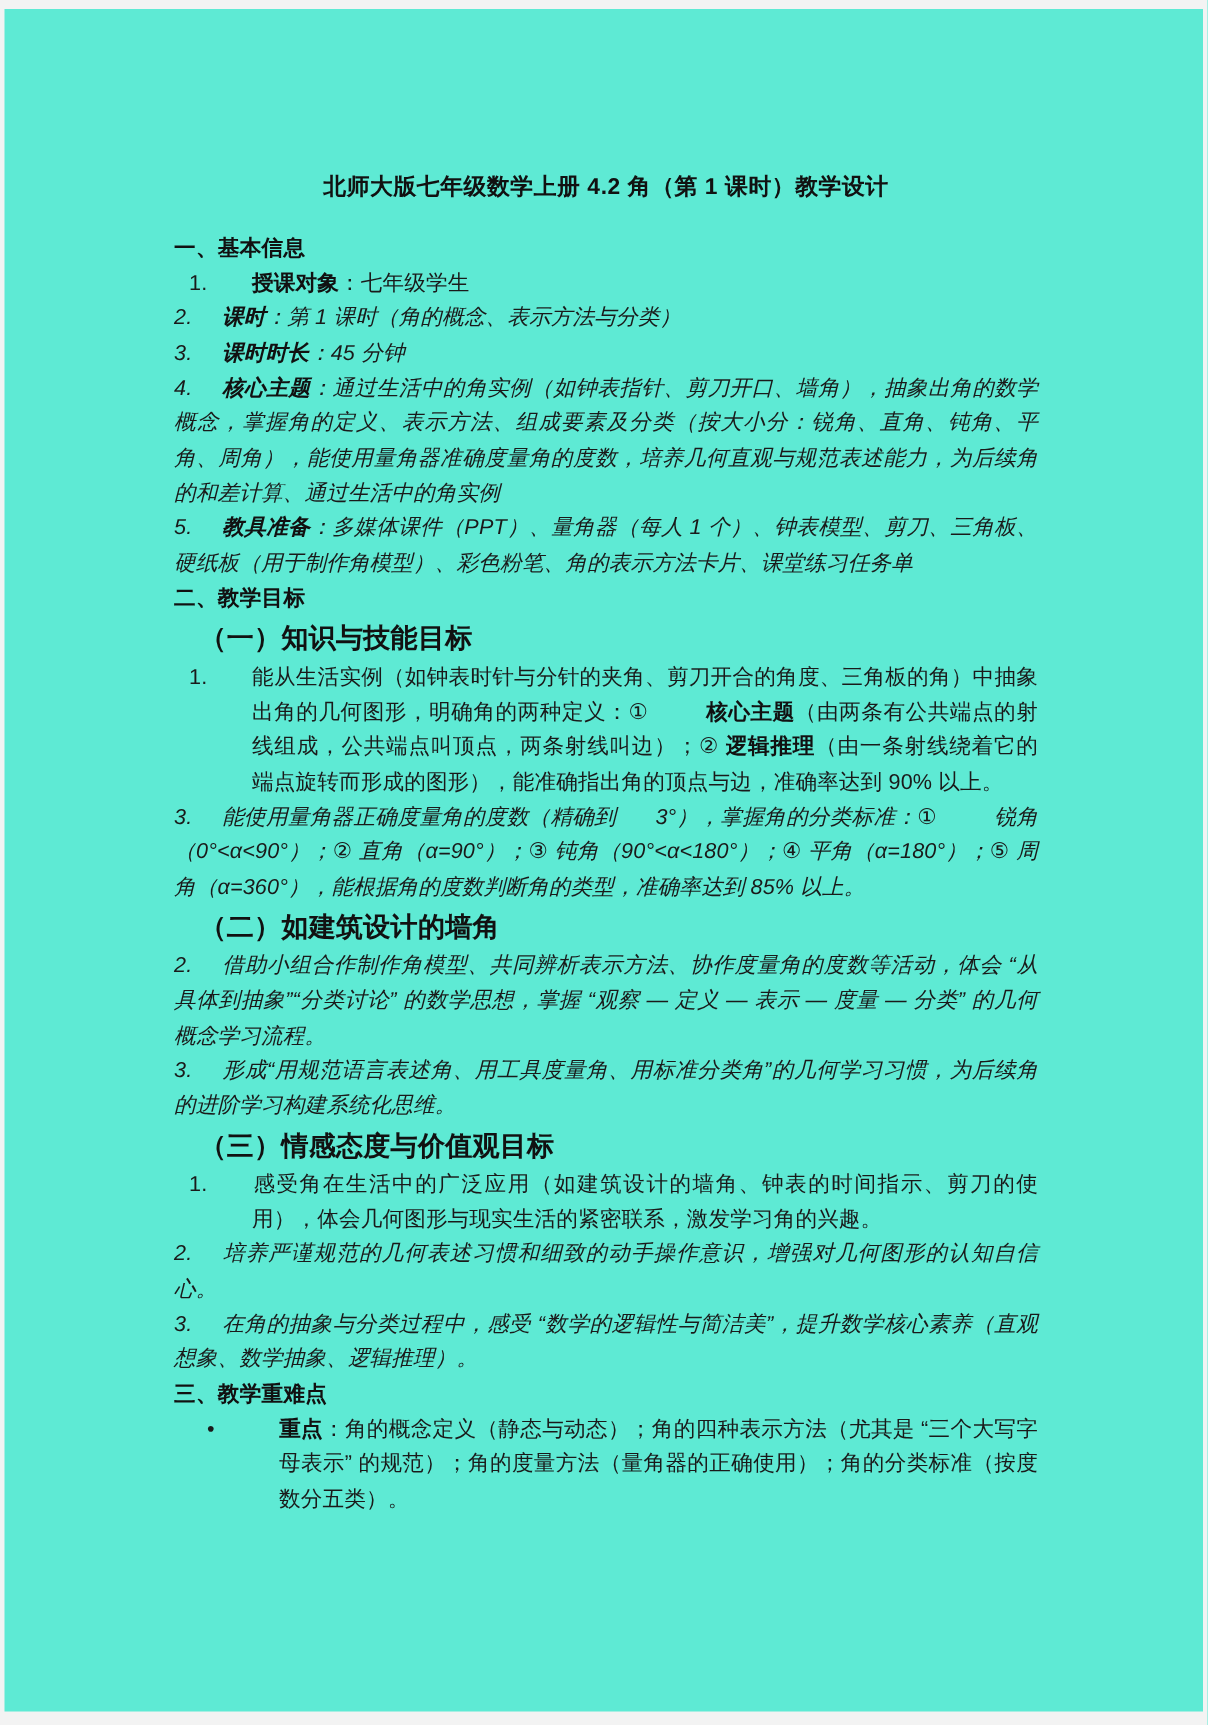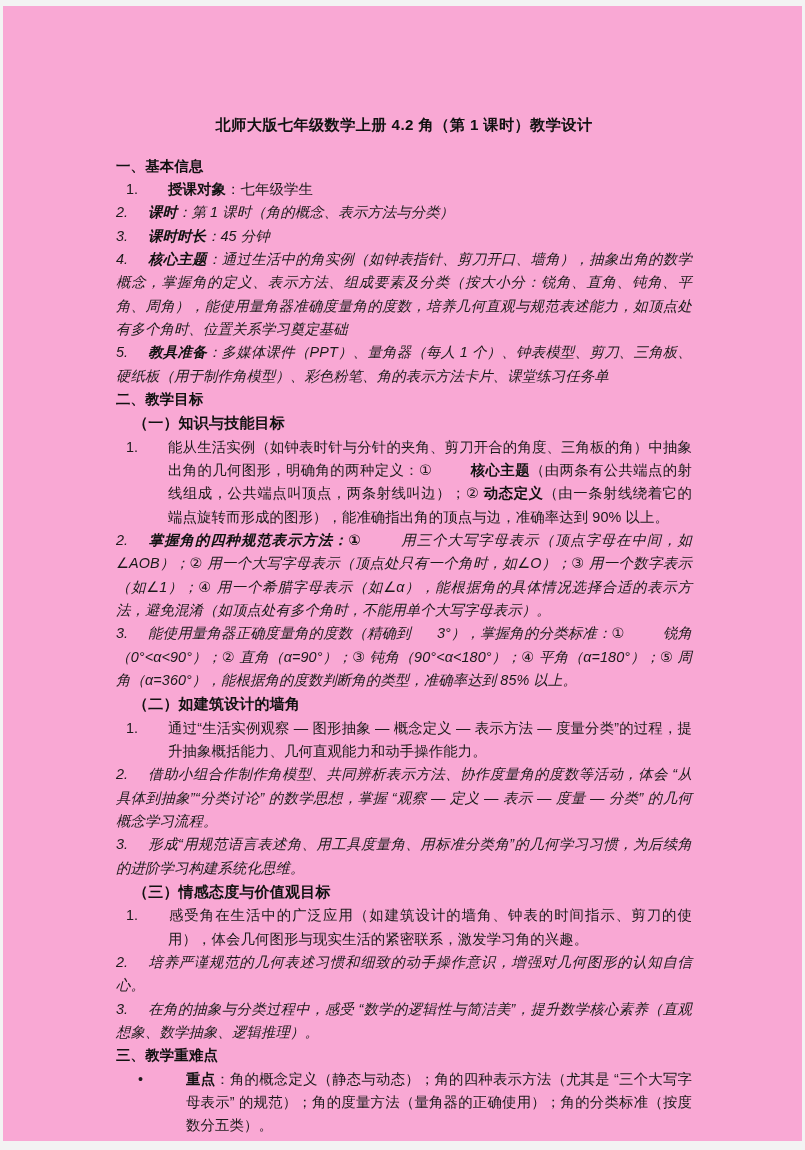--- a/index.html
+++ b/index.html
@@ -12,21 +12,21 @@
     background: #f3f3f3;
     font-family: "Liberation Sans", "DejaVu Sans", sans-serif;
     overflow: hidden;
   }
   .page {
     position: absolute;
     left: 3px;
     top: 6px;
     width: 799px;
     height: 1135px;
-    background: #f9a8d4;
+    background: #5eead4;
     box-sizing: border-box;
     overflow: hidden;
   }
   .content {
     position: absolute;
     left: 113px;
     top: 108px;
     width: 576px;
   }
   .doc-title {
@@ -40,21 +40,21 @@
   }
   .sec-head {
     font-size: 14.4px;
     font-weight: bold;
     color: #111;
     line-height: 1.62;
     margin: 0;
     letter-spacing: 0.2px;
   }
   .sub-head {
-    font-size: 15px;
+    font-size: 18px;
     font-weight: bold;
     color: #111;
     line-height: 1.62;
     margin: 0;
     padding-left: 17px;
     letter-spacing: 0.2px;
   }
   
   .li-first {
     font-size: 14.4px;
@@ -116,37 +116,35 @@
     <div class="doc-title">北师大版七年级数学上册 4.2 角（第 1 课时）教学设计</div>
 
     <div class="sec-head">一、基本信息</div>
 
     <p class="li-first"><span class="num">1.</span><b>授课对象</b><span>：七年级学生</span></p>
 
     <p class="li-cont"><span class="num">2.</span><b>课时</b><span>：第 1 课时（角的概念、表示方法与分类）</span></p>
 
     <p class="li-cont"><span class="num">3.</span><b>课时时长</b><span>：45 分钟</span></p>
 
-    <p class="li-cont"><span class="num">4.</span><b>核心主题</b><span>：通过生活中的角实例（如钟表指针、剪刀开口、墙角），抽象出角的数学概念，掌握角的定义、表示方法、组成要素及分类（按大小分：锐角、直角、钝角、平角、周角），能使用量角器准确度量角的度数，培养几何直观与规范表述能力，如顶点处有多个角时、位置关系学习奠定基础</span></p>
+    <p class="li-cont"><span class="num">4.</span><b>核心主题</b><span>：通过生活中的角实例（如钟表指针、剪刀开口、墙角），抽象出角的数学概念，掌握角的定义、表示方法、组成要素及分类（按大小分：锐角、直角、钝角、平角、周角），能使用量角器准确度量角的度数，培养几何直观与规范表述能力，为后续角的和差计算、通过生活中的角实例</span></p>
 
     <p class="li-cont"><span class="num">5.</span><b>教具准备</b><span>：多媒体课件（PPT）、量角器（每人 1 个）、钟表模型、剪刀、三角板、硬纸板（用于制作角模型）、彩色粉笔、角的表示方法卡片、课堂练习任务单</span></p>
 
     <div class="sec-head">二、教学目标</div>
 
     <div class="sub-head">（一）知识与技能目标</div>
 
-    <p class="li-first"><span class="num">1.</span><span>能从生活实例（如钟表时针与分针的夹角、剪刀开合的角度、三角板的角）中抽象出角的几何图形，明确角的两种定义：① </span><span class="gap"></span><b>核心主题</b><span>（由两条有公共端点的射线组成，公共端点叫顶点，两条射线叫边）；② </span><b>动态定义</b><span>（由一条射线绕着它的端点旋转而形成的图形），能准确指出角的顶点与边，准确率达到 90% 以上。</span></p>
+    <p class="li-first"><span class="num">1.</span><span>能从生活实例（如钟表时针与分针的夹角、剪刀开合的角度、三角板的角）中抽象出角的几何图形，明确角的两种定义：① </span><span class="gap"></span><b>核心主题</b><span>（由两条有公共端点的射线组成，公共端点叫顶点，两条射线叫边）；② </span><b>逻辑推理</b><span>（由一条射线绕着它的端点旋转而形成的图形），能准确指出角的顶点与边，准确率达到 90% 以上。</span></p>
 
-    <p class="li-cont"><span class="num">2.</span><b>掌握角的四种规范表示方法：① </b><span class="gap"></span><span>用三个大写字母表示（顶点字母在中间，如∠AOB）；② 用一个大写字母表示（顶点处只有一个角时，如∠O）；③ 用一个数字表示（如∠1）；④ 用一个希腊字母表示（如∠α），能根据角的具体情况选择合适的表示方法，避免混淆（如顶点处有多个角时，不能用单个大写字母表示）。</span></p>
 
     <p class="li-cont"><span class="num">3.</span><span>能使用量角器正确度量角的度数（精确到 </span><span class="gap-sm"></span><span>3°），掌握角的分类标准：① </span><span class="gap"></span><span>锐角（0°&lt;α&lt;90°）；② 直角（α=90°）；③ 钝角（90°&lt;α&lt;180°）；④ 平角（α=180°）；⑤ 周角（α=360°），能根据角的度数判断角的类型，准确率达到 85% 以上。</span></p>
 
     <div class="sub-head">（二）如建筑设计的墙角</div>
 
-    <p class="li-first"><span class="num">1.</span><span>通过“生活实例观察 — 图形抽象 — 概念定义 — 表示方法 — 度量分类”的过程，提升抽象概括能力、几何直观能力和动手操作能力。</span></p>
 
     <p class="li-cont"><span class="num">2.</span><span>借助小组合作制作角模型、共同辨析表示方法、协作度量角的度数等活动，体会 “从具体到抽象”“分类讨论” 的数学思想，掌握 “观察 — 定义 — 表示 — 度量 — 分类” 的几何概念学习流程。</span></p>
 
     <p class="li-cont"><span class="num">3.</span><span>形成“用规范语言表述角、用工具度量角、用标准分类角”的几何学习习惯，为后续角的进阶学习构建系统化思维。</span></p>
 
     <div class="sub-head">（三）情感态度与价值观目标</div>
 
     <p class="li-first"><span class="num">1.</span><span>感受角在生活中的广泛应用（如建筑设计的墙角、钟表的时间指示、剪刀的使用），体会几何图形与现实生活的紧密联系，激发学习角的兴趣。</span></p>
 
     <p class="li-cont"><span class="num">2.</span><span>培养严谨规范的几何表述习惯和细致的动手操作意识，增强对几何图形的认知自信心。</span></p>

